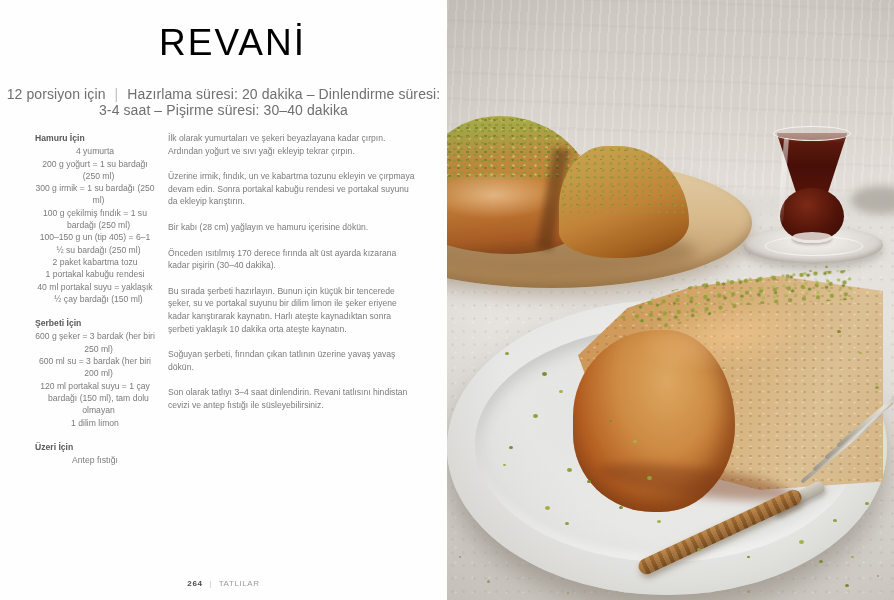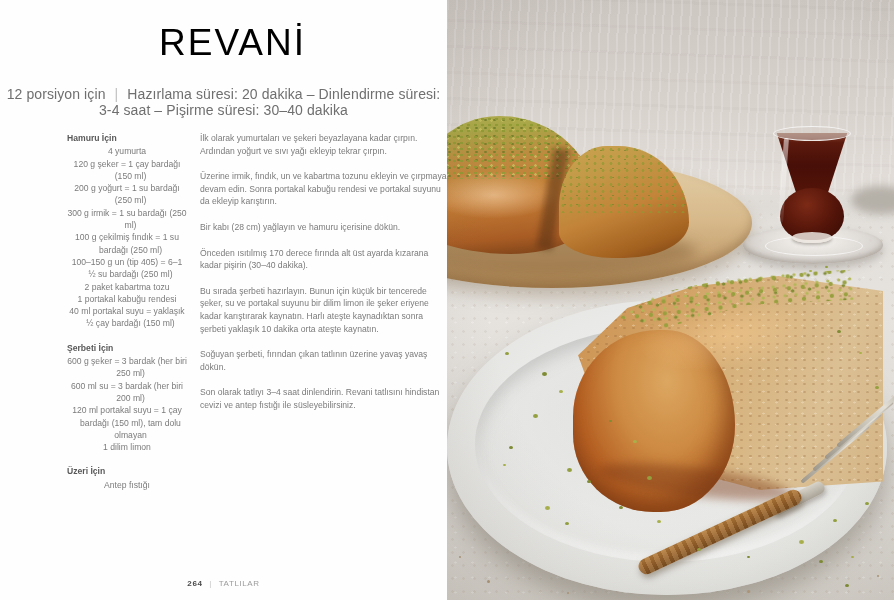--- a/index.html
+++ b/index.html
@@ -12,21 +12,21 @@
   .page{position:absolute;left:0;top:0;width:447px;height:600px;background:#fefefe;}
   .title{
     position:absolute;left:0;top:22px;width:447px;text-align:center;
     font-size:37px;font-weight:400;letter-spacing:2px;color:#000000;margin-left:9px;
   }
   .meta{
     position:absolute;left:0;top:86px;width:447px;text-align:center;
     font-size:14px;color:#6f6f6f;letter-spacing:.1px;
   }
   .meta .bar{color:#c0c0c0;margin:0 5px;}
-  .content{position:absolute;left:35px;top:132px;width:382px;display:flex;align-items:flex-start;margin-left:32px;}
+  .content{position:absolute;left:35px;top:132px;width:382px;display:flex;align-items:flex-start;}
   .ingredients{width:120px;font-size:8.6px;line-height:12.3px;color:#7b7b7b;}
   .ing-head{font-weight:bold;color:#585858;margin:0 0 1px 0;}
   .ing-sec{margin-bottom:12px;}
   .ing-item{padding-left:7px;text-indent:-7px;margin:0;text-align:center;}
   .instructions{width:249px;margin-left:13px;font-size:8.6px;line-height:12.6px;color:#7b7b7b;}
   .instructions p{margin:0 0 13px 0;}
   .footer{
     position:absolute;left:0;bottom:12px;width:447px;text-align:center;
     font-size:8px;color:#9b9b9b;letter-spacing:.6px;
   }
@@ -152,21 +152,20 @@
     <span>12 porsiyon için</span>
     <span class="bar">|</span>
     <span>Hazırlama süresi: 20 dakika – Dinlendirme süresi: 3-4 saat – Pişirme süresi: 30–40 dakika</span>
   </div>
 
   <div class="content">
     <div class="ingredients" id="ingredients-root">
         <div class="ing-sec">
           <div class="ing-head">Hamuru İçin</div>
           <div class="ing-item">4 yumurta</div>
-          <div class="ing-item">120 g şeker = 1 çay bardağı (150 ml)</div>
           <div class="ing-item">200 g yoğurt = 1 su bardağı (250 ml)</div>
           <div class="ing-item">300 g irmik = 1 su bardağı (250 ml)</div>
           <div class="ing-item">100 g çekilmiş fındık = 1 su bardağı (250 ml)</div>
           <div class="ing-item">100–150 g un (tip 405) = 6–1 ½ su bardağı (250 ml)</div>
           <div class="ing-item">2 paket kabartma tozu</div>
           <div class="ing-item">1 portakal kabuğu rendesi</div>
           <div class="ing-item">40 ml portakal suyu = yaklaşık ½ çay bardağı (150 ml)</div>
         </div>
         <div class="ing-sec">
           <div class="ing-head">Şerbeti İçin</div>

